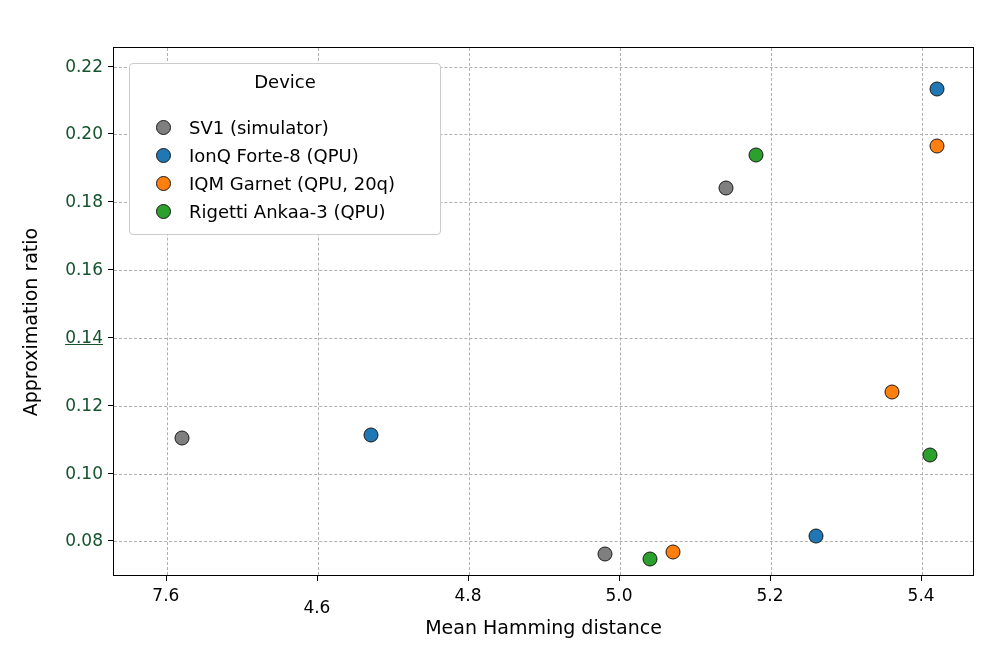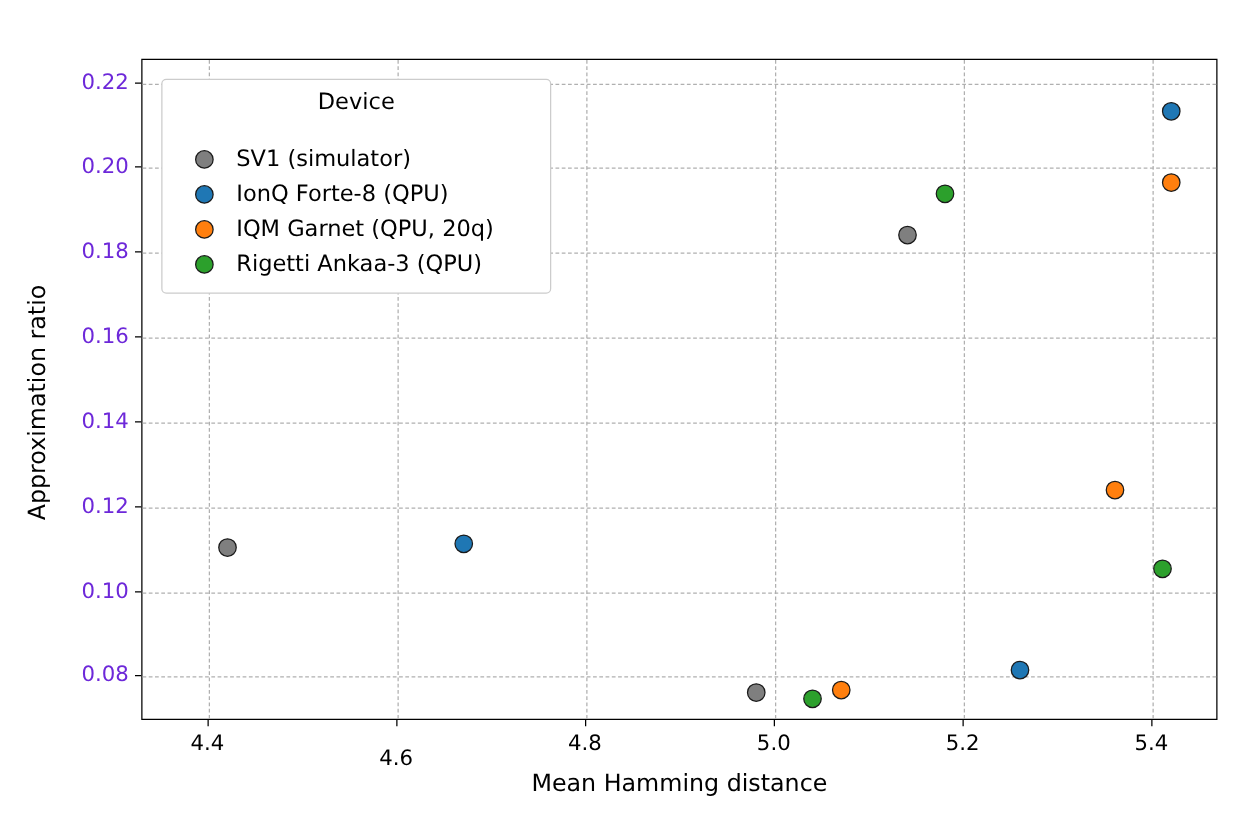--- a/index.html
+++ b/index.html
@@ -80,21 +80,21 @@
   .ticklabel-x {
     position: absolute;
     font-size: 17px;
     color: #000000;
     transform: translateX(-50%);
     white-space: nowrap;
   }
   .ticklabel-y {
     position: absolute;
     font-size: 17px;
-    color: #6d28d9;
+    color: #14532d;
     transform: translateY(-50%);
     text-align: right;
     white-space: nowrap;
   }
   #xlabel {
     position: absolute;
     left: 113px;
     top: 616px;
     width: 861px;
     text-align: center;
@@ -181,39 +181,39 @@
         <div class="point" title="IQM Garnet (QPU, 20q) (5.36, 0.1241)" style="left: 777.921px; top: 343.85px; background: rgb(255, 127, 14);"></div>
         <div class="point" title="IQM Garnet (QPU, 20q) (5.42, 0.1966)" style="left: 823.237px; top: 98.0006px; background: rgb(255, 127, 14);"></div>
         <div class="point" title="Rigetti Ankaa-3 (QPU) (5.04, 0.0748)" style="left: 536.237px; top: 511.028px; background: rgb(44, 160, 44);"></div>
         <div class="point" title="Rigetti Ankaa-3 (QPU) (5.18, 0.194)" style="left: 641.974px; top: 106.817px; background: rgb(44, 160, 44);"></div>
         <div class="point" title="Rigetti Ankaa-3 (QPU) (5.41, 0.1055)" style="left: 815.684px; top: 406.923px; background: rgb(44, 160, 44);"></div>
       </div>
   </div>
 
   <div id="ticks-layer">
       <div class="tick-x" style="left: 165.868px; top: 576px;"></div>
-      <div class="ticklabel-x" style="left: 165.868px; top: 585px;">4.4</div>
+      <div class="ticklabel-x" style="left: 165.868px; top: 585px;">7.6</div>
       <div class="tick-x" style="left: 316.921px; top: 576px;"></div>
       <div class="ticklabel-x" style="left: 316.921px; top: 585px; margin-top: 12px;">4.6</div>
       <div class="tick-x" style="left: 467.974px; top: 576px;"></div>
       <div class="ticklabel-x" style="left: 467.974px; top: 585px;">4.8</div>
       <div class="tick-x" style="left: 619.026px; top: 576px;"></div>
       <div class="ticklabel-x" style="left: 619.026px; top: 585px;">5.0</div>
       <div class="tick-x" style="left: 770.079px; top: 576px;"></div>
       <div class="ticklabel-x" style="left: 770.079px; top: 585px;">5.2</div>
       <div class="tick-x" style="left: 921.132px; top: 576px;"></div>
       <div class="ticklabel-x" style="left: 921.132px; top: 585px;">5.4</div>
       <div class="tick-y" style="left: 108px; top: 540.394px;"></div>
       <div class="ticklabel-y" style="left: 8px; width: 95px; top: 540.394px;">0.08</div>
       <div class="tick-y" style="left: 108px; top: 472.574px;"></div>
       <div class="ticklabel-y" style="left: 8px; width: 95px; top: 472.574px;">0.10</div>
       <div class="tick-y" style="left: 108px; top: 404.753px;"></div>
       <div class="ticklabel-y" style="left: 8px; width: 95px; top: 404.753px;">0.12</div>
       <div class="tick-y" style="left: 108px; top: 336.933px;"></div>
-      <div class="ticklabel-y" style="left: 8px; width: 95px; top: 336.933px;">0.14</div>
+      <div class="ticklabel-y" style="left: 8px; width: 95px; top: 336.933px; text-decoration: underline;">0.14</div>
       <div class="tick-y" style="left: 108px; top: 269.112px;"></div>
       <div class="ticklabel-y" style="left: 8px; width: 95px; top: 269.112px;">0.16</div>
       <div class="tick-y" style="left: 108px; top: 201.292px;"></div>
       <div class="ticklabel-y" style="left: 8px; width: 95px; top: 201.292px;">0.18</div>
       <div class="tick-y" style="left: 108px; top: 133.471px;"></div>
       <div class="ticklabel-y" style="left: 8px; width: 95px; top: 133.471px;">0.20</div>
       <div class="tick-y" style="left: 108px; top: 65.6506px;"></div>
       <div class="ticklabel-y" style="left: 8px; width: 95px; top: 65.6506px;">0.22</div>
     </div>
 

